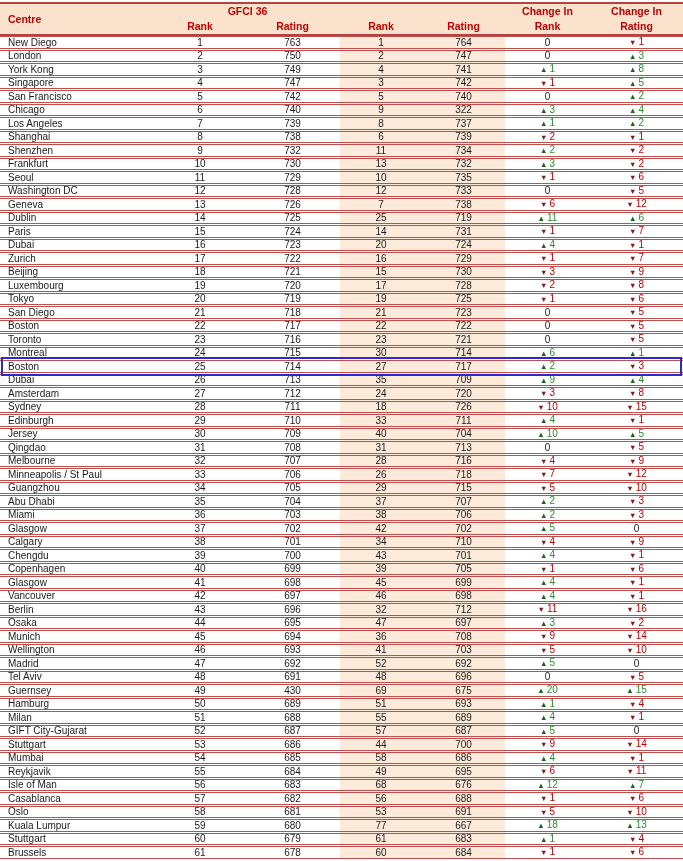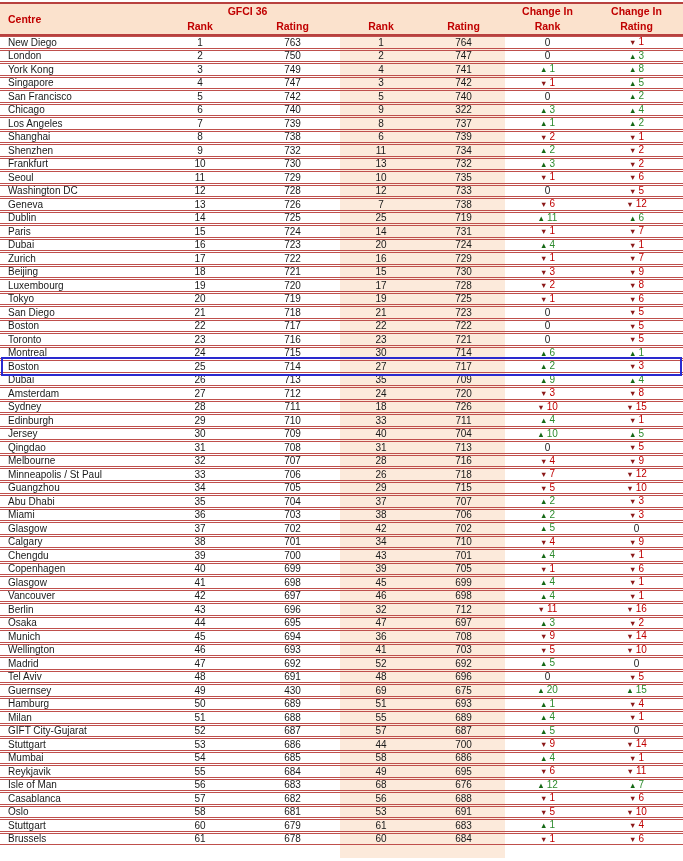--- a/index.html
+++ b/index.html
@@ -627,20 +627,29 @@
       <div class="row">
         <div class="c centre">Oslo</div>
         <div class="c">58</div>
         <div class="c">681</div>
         <div class="c">53</div>
         <div class="c">691</div>
         <div class="c"><span class="arr-down">▼</span><span class="num-down">5</span></div>
         <div class="c"><span class="arr-down">▼</span><span class="num-down">10</span></div>
       </div>
       <div class="row">
+        <div class="c centre">Kuala Lumpur</div>
+        <div class="c">59</div>
+        <div class="c">680</div>
+        <div class="c">77</div>
+        <div class="c">667</div>
+        <div class="c"><span class="arr-up">▲</span><span class="num-up">18</span></div>
+        <div class="c"><span class="arr-up">▲</span><span class="num-up">13</span></div>
+      </div>
+      <div class="row">
         <div class="c centre">Stuttgart</div>
         <div class="c">60</div>
         <div class="c">679</div>
         <div class="c">61</div>
         <div class="c">683</div>
         <div class="c"><span class="arr-up">▲</span><span class="num-up">1</span></div>
         <div class="c"><span class="arr-down">▼</span><span class="num-down">4</span></div>
       </div>
       <div class="row">
         <div class="c centre">Brussels</div>

